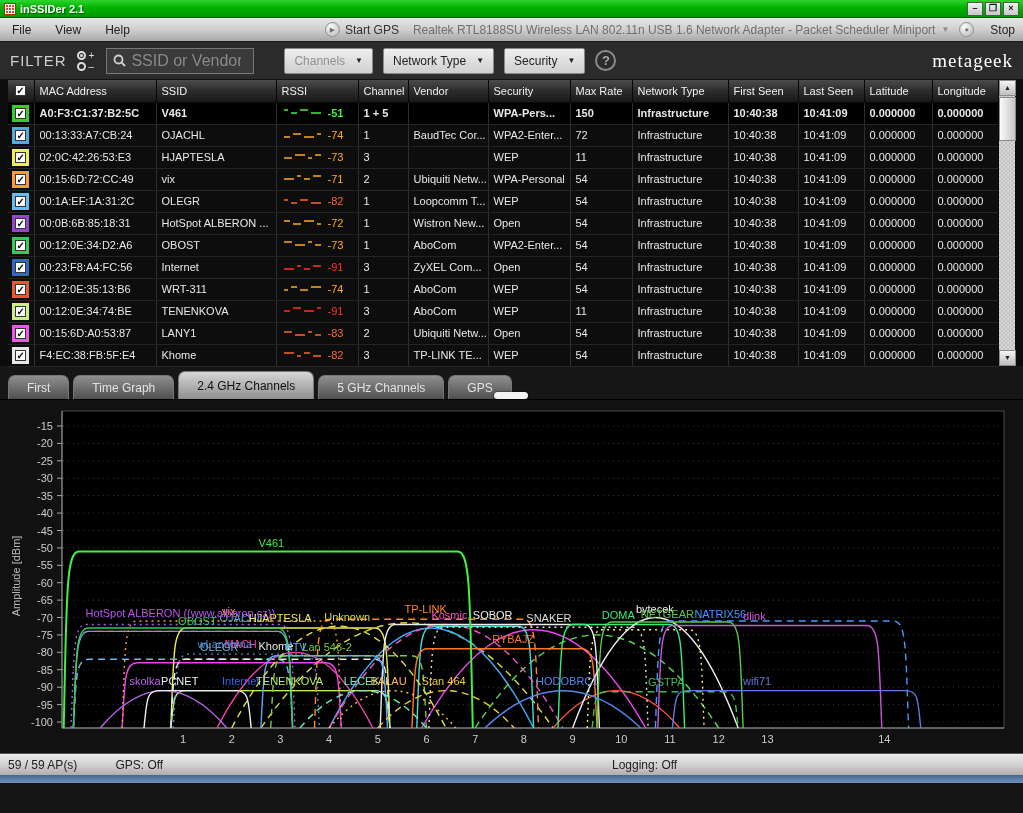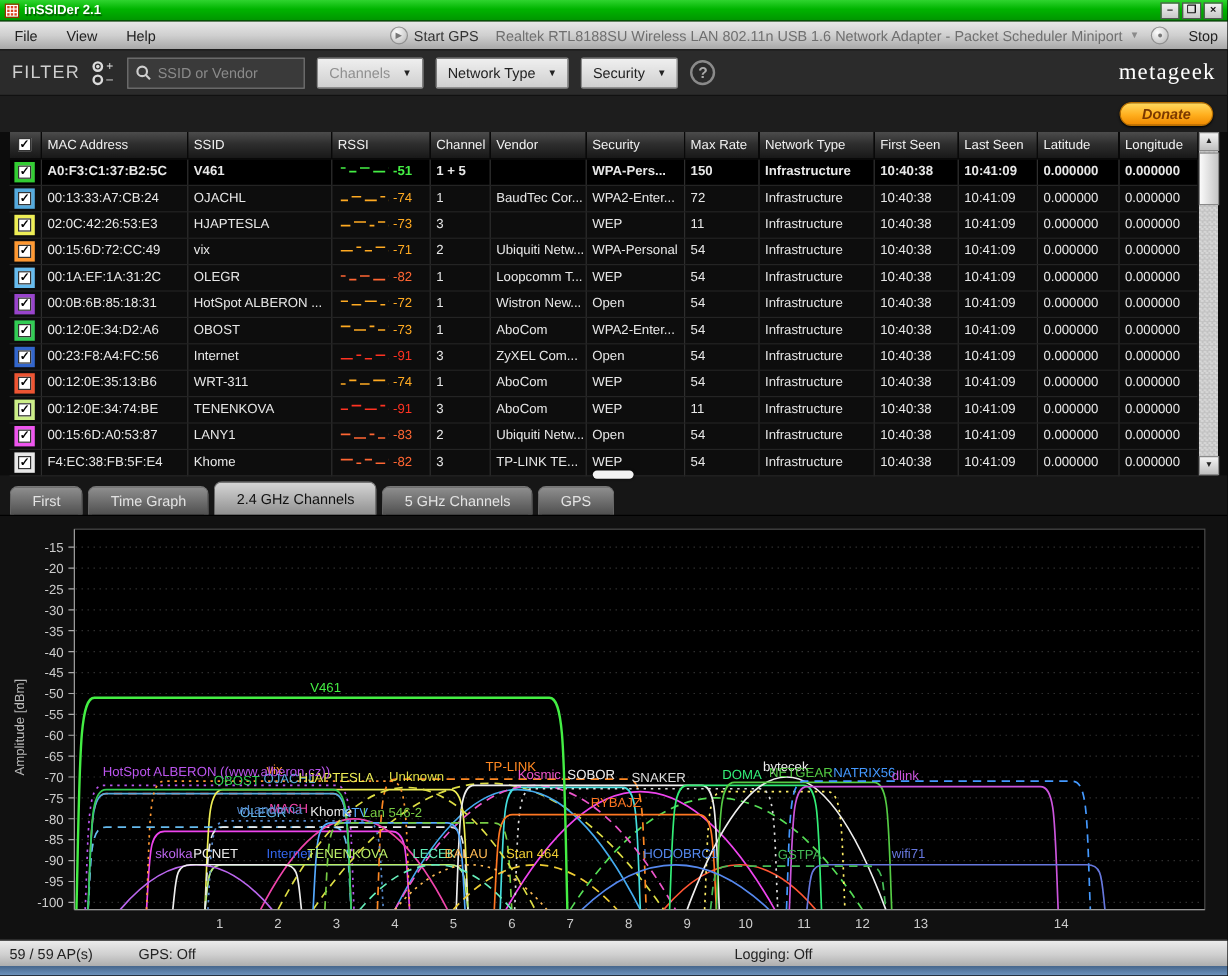--- a/index.html
+++ b/index.html
@@ -25,24 +25,24 @@
   .stop-wrap { display:flex; align-items:center; gap:16px; margin-right:8px; color:#222; }
 
   
   .filterbar { height:38px; background:#2b2b2b; display:flex; align-items:center; padding:0 10px; border-bottom:1px solid #111; }
   .filter-label { color:#cfcfcf; font-size:15px; letter-spacing:1px; margin-right:10px; }
   .radio-col { display:flex; flex-direction:column; gap:2px; margin-right:12px; }
   .radio-row { display:flex; align-items:center; gap:3px; color:#ddd; font-size:10px; line-height:9px; }
   .radio { width:9px; height:9px; border-radius:50%; border:2px solid #dcdcdc; background:#2b2b2b; position:relative; }
   .radio.sel::after { content:""; position:absolute; inset:1px; border-radius:50%; background:#dcdcdc; }
   .searchbox { width:148px; height:26px; background:#3a3a3a; border:1px solid #777; display:flex; align-items:center; padding:0 6px; gap:5px; margin-right:10px; }
-  .searchbox input { background:transparent; border:none; outline:none; color:#999; font-size:12px; width:110px; font-family:"Liberation Sans",sans-serif; }
+  .searchbox input { background:transparent; border:none; outline:none; color:#999; font-size:16px; width:110px; font-family:"Liberation Sans",sans-serif; }
   .searchbox input::placeholder { color:#8a8a8a; }
   .dd-btn { height:26px; background:linear-gradient(180deg,#efefef,#cfcfcf); border:1px solid #8a8a8a; border-radius:2px; display:flex; align-items:center; padding:0 9px; gap:10px; margin-right:10px; font-size:12px; color:#222; }
-  .dd-btn.grayed { color:#8f8f8f; }
+  .dd-btn.grayed { color:#8f8f8f;margin-left:20px; }
   .dd-caret { font-size:8px; color:#222; }
   .help-circle { width:21px; height:21px; border-radius:50%; border:2px solid #8a8a8a; color:#aaa; font-size:13px; font-weight:bold; display:flex; align-items:center; justify-content:center; }
   .brand { margin-left:auto; font-family:"Liberation Serif",serif; color:#ffffff; font-size:19px; letter-spacing:1px; }
 
   
   .substrip { height:30px; background:#1d1d1d; display:flex; align-items:center; justify-content:flex-end; padding:0 12px; }
   .donate-btn { width:78px; height:20px; border-radius:10px; background:linear-gradient(180deg,#ffd95e 0%,#ffae1d 55%,#f08a00 100%); border:1px solid #b86f00; color:#7a3800; font-weight:bold; font-style:italic; font-size:12px; text-align:center; line-height:18px; box-shadow:0 1px 2px #000; }
 
   
   .table-zone { position:relative; height:286px; background:#0c0c0c; padding-left:8px; }
@@ -146,23 +146,20 @@
         <span class="dd-caret">▼</span>
       </div>
     <div class="dd-btn">
         <span>Security</span>
         <span class="dd-caret">▼</span>
       </div>
     <div class="help-circle">?</div>
     <div class="brand">metageek</div>
   </div>
 
-  <div class="substrip">
-    <div class="donate-btn">Donate</div>
-  </div>
 
   <div class="table-zone">
     <table class="nets">
       <colgroup>
         <col style="width:26px">
           <col style="width:122px">
           <col style="width:120px">
           <col style="width:82px">
           <col style="width:50px">
           <col style="width:80px">

